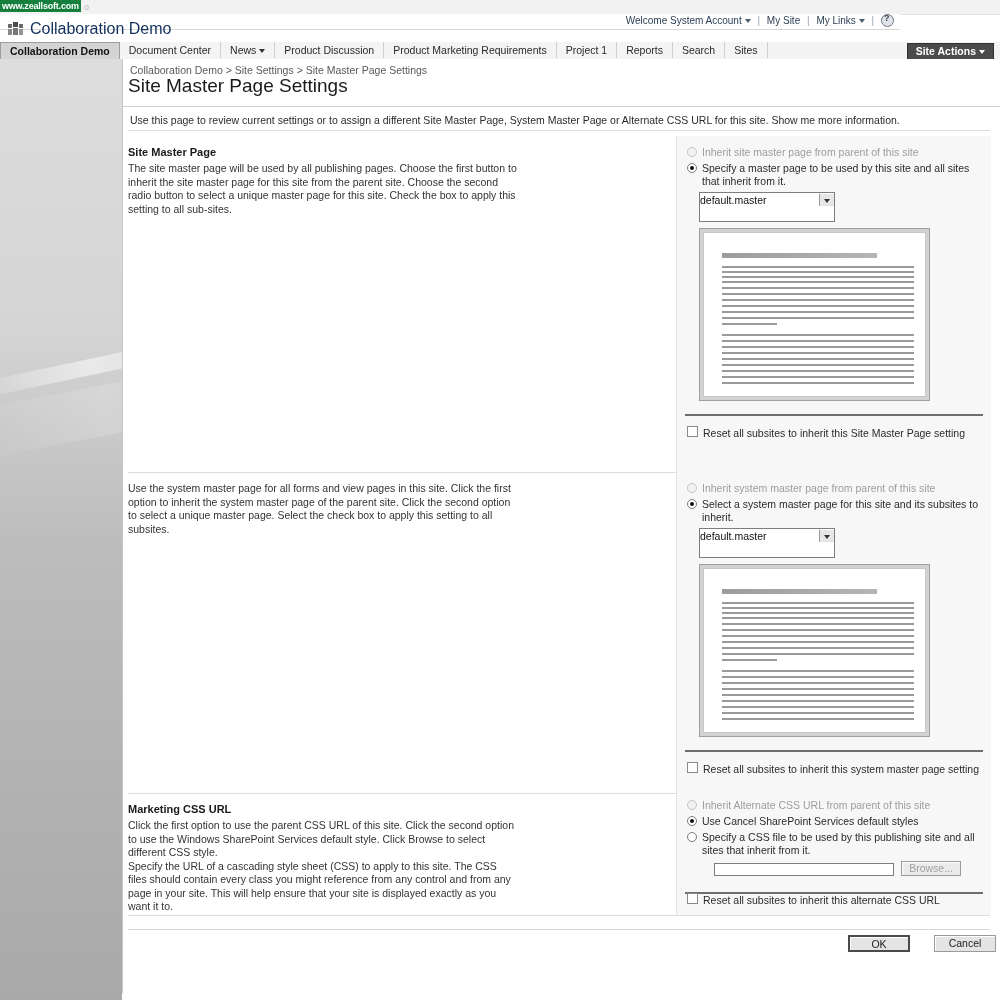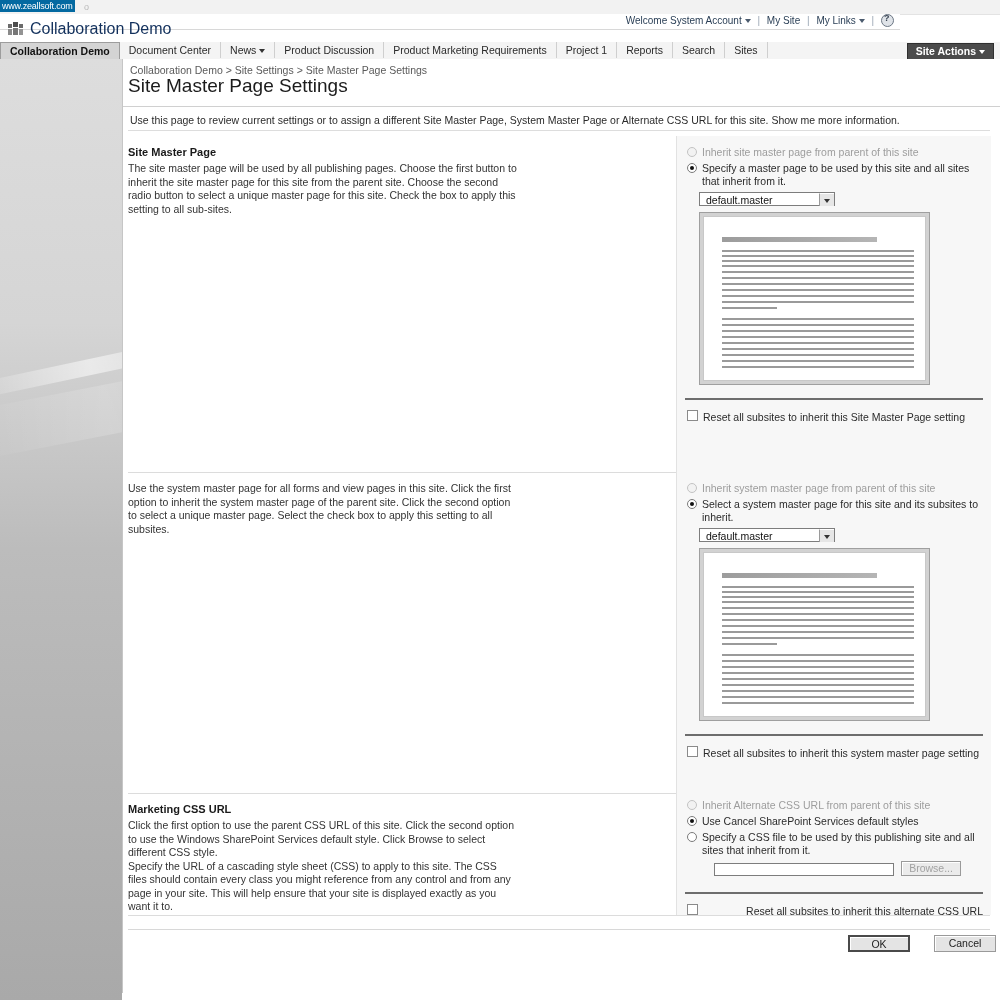--- a/index.html
+++ b/index.html
@@ -14,22 +14,22 @@
   }
   
   #watermark-bar {
     position: absolute; left: 0; top: 0;
     width: 1000px; height: 14px;
     background: #f2f2f2;
     border-bottom: 1px solid #e3e3e3;
   }
   #watermark-tag {
     position: absolute; left: 0; top: 0;
-    background: #0369a1; color: #fff;
-    font-size: 9px; font-weight: normal;
+    background: #15803d; color: #fff;
+    font-size: 9px; font-weight: bold;
     font-family: "Liberation Sans", sans-serif;
     padding: 1px 2px 1px 2px;
     letter-spacing: -0.2px;
     line-height: 10px;
   }
   #watermark-shadow {
     position: absolute; left: 84px; top: 2px;
     font-size: 9px; color: #b9b9b9;
   }
   
@@ -253,26 +253,26 @@
   }
   .checkbox {
     position: absolute; left: 2px; top: -1px;
     width: 11px; height: 11px;
     border: 1px solid #8a8a8a;
     background: #ffffff;
     box-sizing: border-box;
   }
   .selectbox {
     position: relative;
-    width: 136px; height: 14px;
+    width: 136px; height: 30px;
     border: 1px solid #7d7d7d;
     background: #ffffff;
     font-size: 10.5px;
     line-height: 14px;
-    padding-left: 6px;
+    padding-left: 0;
     box-sizing: border-box;
     color: #111;
     margin: 4px 0 0 14px;
   }
   .selectbox .arrowbtn {
     position: absolute; right: 0px; top: 0px;
     width: 14px; height: 12px;
     background: #e6e6e6;
     border-left: 1px solid #9a9a9a;
     border-top: 1px solid #ffffff;
@@ -551,21 +551,21 @@
           <span>Specify a CSS file to be used by this publishing site and all sites that inherit from it.</span>
         </div>
         <div style="margin:4px 0 16px 6px; white-space:nowrap;padding-left:23px;">
           <span class="textinput">
             <input type="text" style="width: 100%; height: 100%; border: 0px; outline: 0px; font-size: 10.5px; font-family: &quot;Liberation Sans&quot;, sans-serif; padding: 0px 2px; box-sizing: border-box;" placeholder="">
           </span>
           <span class="btn dis" style="width:60px;height:15px;line-height:13px;margin-left:4px;">Browse...</span>
         </div>
       </div>
       <div class="hrule thick" style="margin-top:11px;"></div>
-      <div style="padding:11px 8px 0 8px;text-align:right;">
+      <div style="padding:0 8px 0 8px;">
         <div class="checkrow">
           <span class="checkbox"></span>
           <span>Reset all subsites to inherit this alternate CSS URL</span>
         </div>
       </div>
     </div>
     <div class="leftcol">
       <div class="sec-head">Marketing CSS URL</div>
       <div class="sec-body">Click the first option to use the parent CSS URL of this site. Click the second option to use the Windows SharePoint Services default style. Click Browse to select different CSS style.</div>
       <div class="sec-body" style="margin-bottom:12px;">Specify the URL of a cascading style sheet (CSS) to apply to this site. The CSS files should contain every class you might reference from any control and from any page in your site. This will help ensure that your site is displayed exactly as you want it to.</div>

